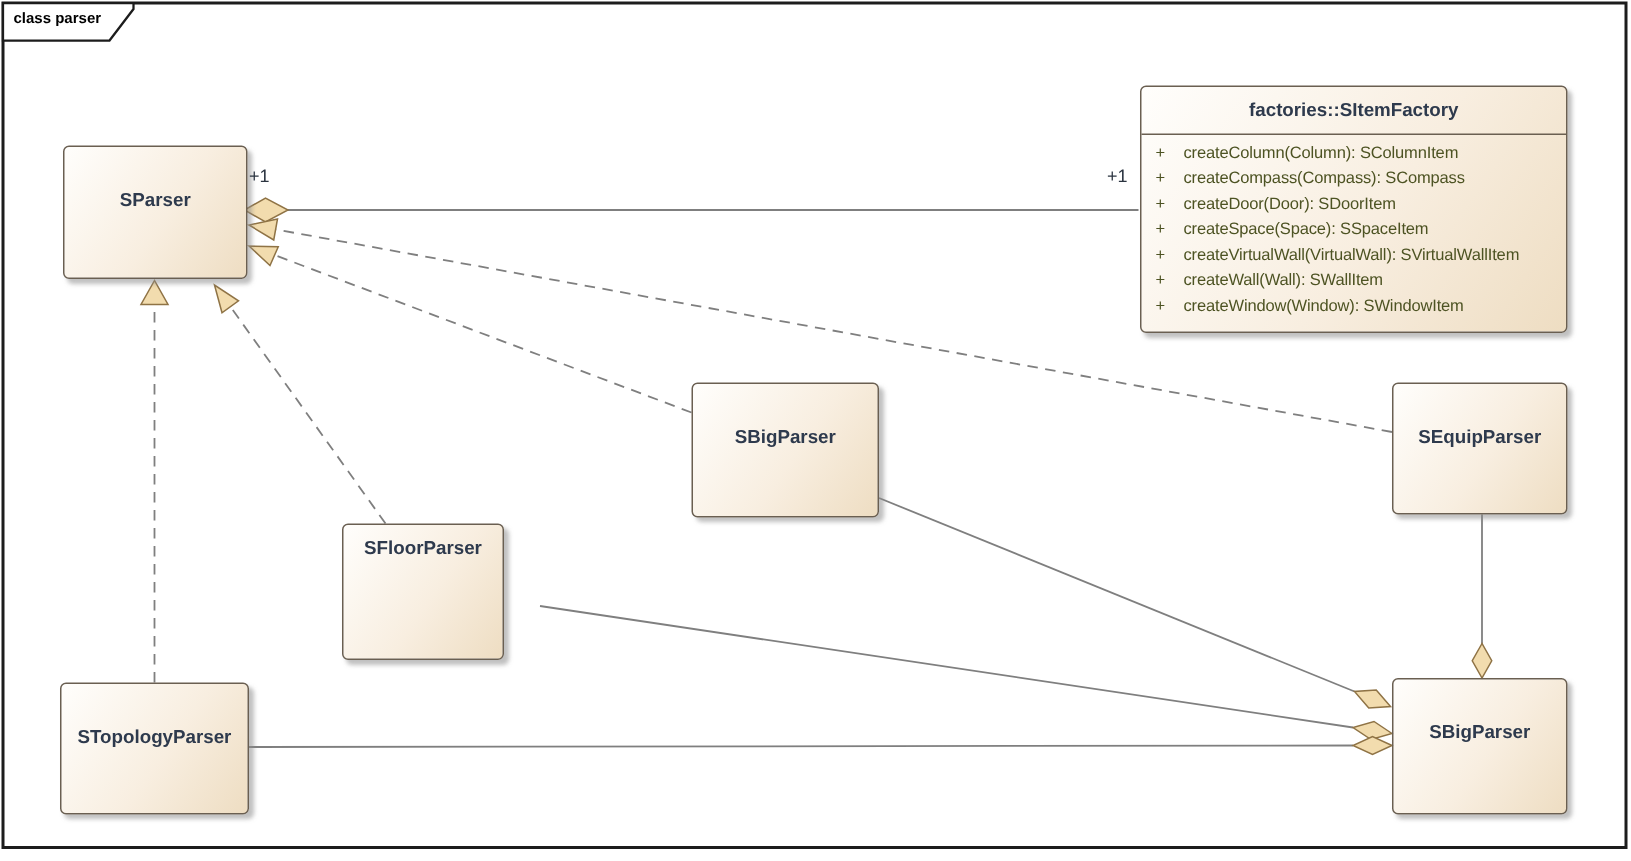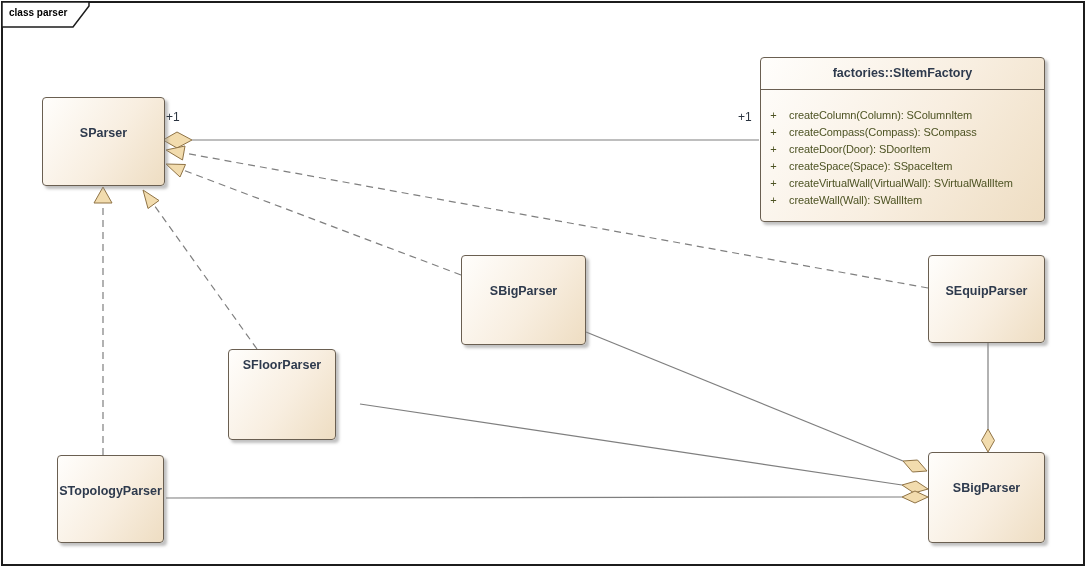--- a/index.html
+++ b/index.html
@@ -21,21 +21,21 @@
     background:linear-gradient(125deg,#fffefc 0%,#f8eee0 55%,#eeddc2 100%);
     border:1.5px solid #6a5f51;border-radius:4px;
     box-shadow:3px 3px 3px rgba(140,140,140,0.55);
   }
   .uml-box .name{
     display:block;text-align:center;font-weight:bold;font-size:12.5px;
     color:#2e3a4d;padding-top:28px;white-space:nowrap;
   }
   .uml-box.with-methods .name{padding-top:8px;}
   .methods{
-    border-top:1.4px solid #6a5f51;margin-top:9px;padding:17px 0 0 8px;
+    border-top:1.4px solid #6a5f51;margin-top:9px;padding:4px 0 0 8px;
   }
   .uml-box.floor .methods{margin-top:8px;padding-top:6px;}
   .method-row{
     font-size:11px;letter-spacing:-0.1px;color:#4d5323;line-height:17px;white-space:nowrap;
   }
   .method-row .vis{display:inline-block;width:9px;margin-right:11px;text-align:center;}
   .mult{
     position:absolute;font-size:12px;color:#2b3440;z-index:3;white-space:nowrap;
   }
 </style>
@@ -117,32 +117,35 @@
     </div>
     <div class="method-row">
       <span class="vis">+</span><span>createSpace(Space): SSpaceItem</span>
     </div>
     <div class="method-row">
       <span class="vis">+</span><span>createVirtualWall(VirtualWall): SVirtualWallItem</span>
     </div>
     <div class="method-row">
       <span class="vis">+</span><span>createWall(Wall): SWallItem</span>
     </div>
+    <div class="method-row">
+      <span class="vis">+</span><span>createWindow(Window): SWindowItem</span>
+    </div>
   </div>
 </div>
 
 <div class="uml-box" style="left:461px;top:255px;width:125px;height:90px;">
   <span class="name">SBigParser</span>
 </div>
 
 <div class="uml-box with-methods floor" style="left:228px;top:349px;width:108px;height:91px;">
   <span class="name">SFloorParser</span>
 </div>
 
-<div class="uml-box" style="left:57px;top:455px;width:107px;height:88px;">
+<div class="uml-box" style="left:40px;top:455px;width:126px;height:88px;">
   <span class="name">STopologyParser</span>
 </div>
 
 <div class="uml-box" style="left:928px;top:255px;width:117px;height:88px;">
   <span class="name">SEquipParser</span>
 </div>
 
 <div class="uml-box" style="left:928px;top:452px;width:117px;height:91px;">
   <span class="name">SBigParser</span>
 </div>

